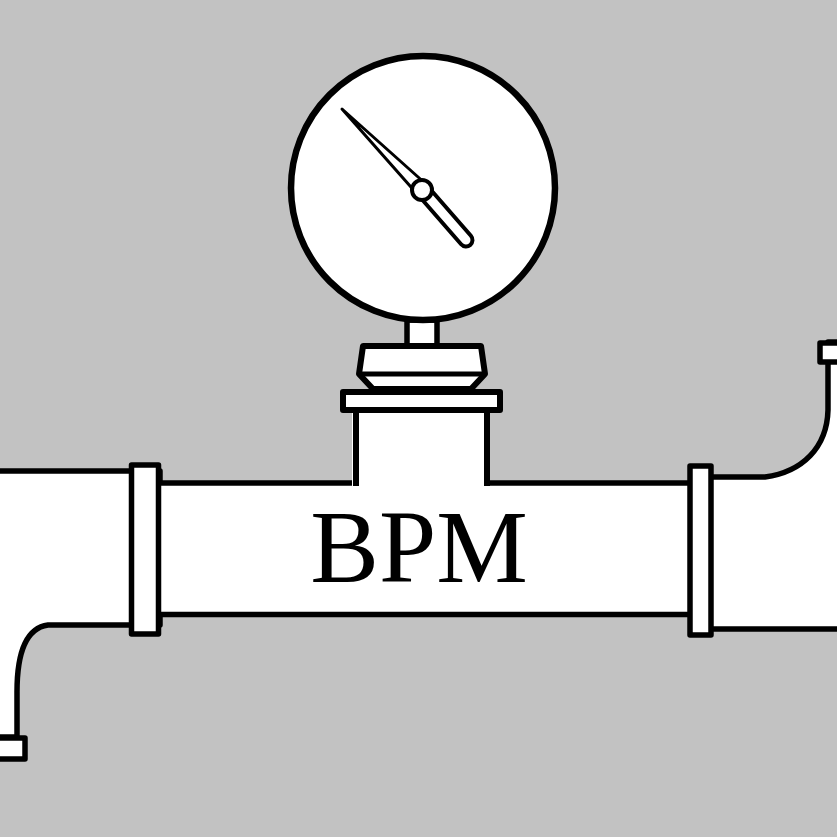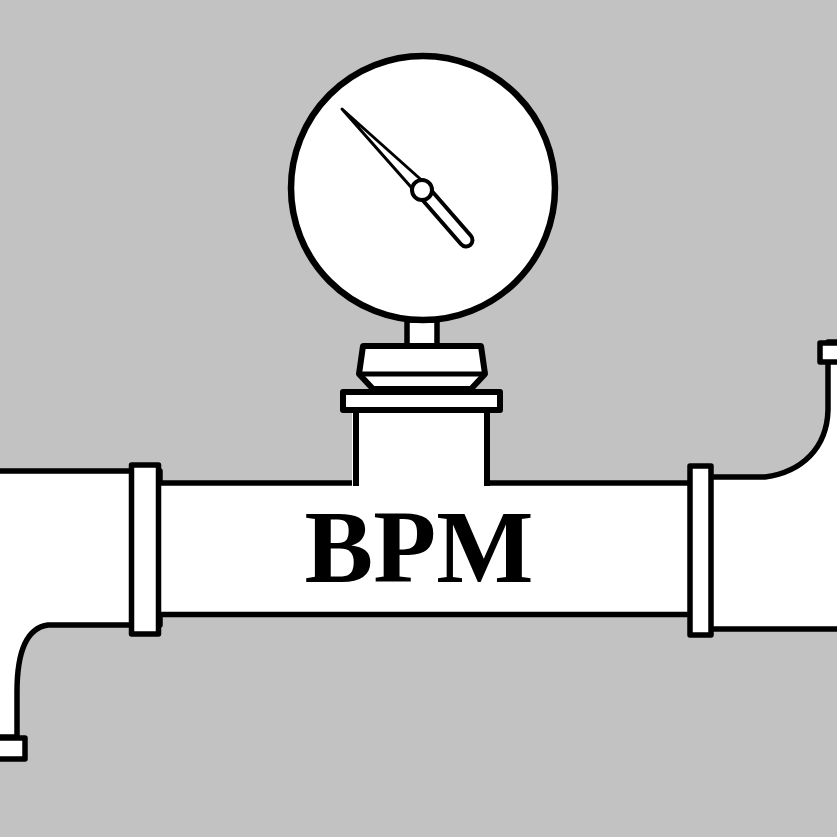--- a/index.html
+++ b/index.html
@@ -2,21 +2,20 @@
 <html><head>
 <meta charset="utf-8">
 <style>
   html, body { margin: 0; padding: 0; }
   body { width: 837px; height: 837px; overflow: hidden; }
   .stage {
     position: relative;
     width: 837px;
     height: 837px;
     background: #c2c2c2;
-    font-weight: bold;
   }
   svg { display: block; }
   .w   { fill: #ffffff; }
   .nf  { fill: none; }
   .sw65 { stroke-width: 6.5; }
   .sw6 { stroke-width: 6; }
   .sw55 { stroke-width: 5.5; }
   .sw5 { stroke-width: 5; }
   .sw4 { stroke-width: 4; }
   .sw3 { stroke-width: 3; }

